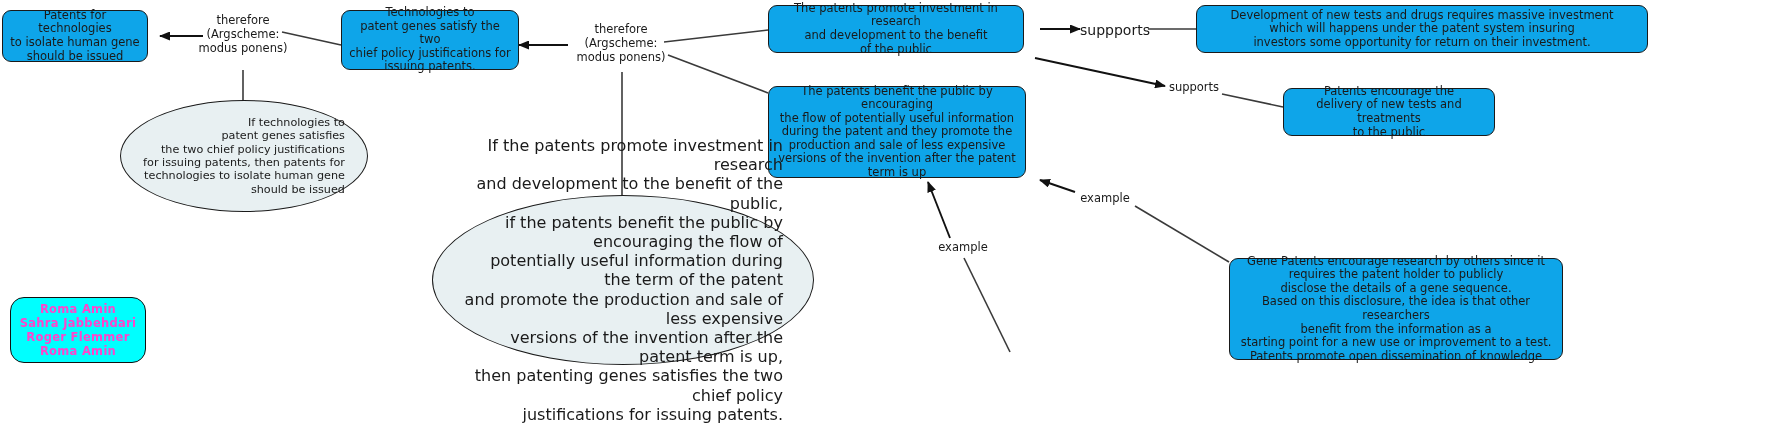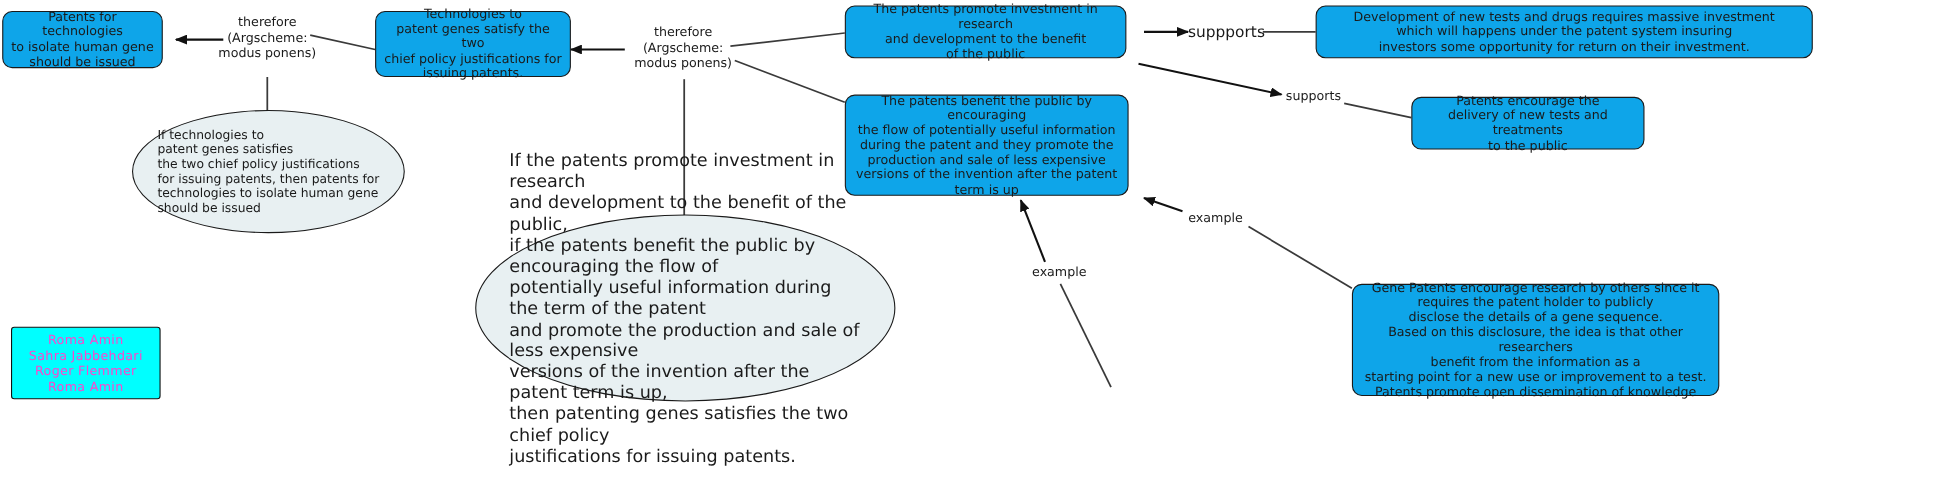--- a/index.html
+++ b/index.html
@@ -28,43 +28,43 @@
     white-space:pre-line;
     padding:3px 6px;
   }
   .ellipse{
     position:absolute;
     box-sizing:border-box;
     background:#e8f0f2;
     border:1.4px solid #1a1a1a;
     border-radius:50%;
     color:#1a1a1a;
-    text-align:left;
+    text-align:right;
     display:flex;
     align-items:center;
     justify-content:center;
     line-height:1.20;
     white-space:pre-line;
   }
   .edge-label{
     position:absolute;
     color:#1a1a1a;
     text-align:center;
     white-space:pre-line;
     line-height:1.20;
     background:transparent;
   }
   .highlight-box{
     position:absolute;
     box-sizing:border-box;
     background:#00ffff;
     border:1.6px solid #111111;
-    border-radius:3px;
+    border-radius:14px;
     color:#ff44cc;
-    font-weight:normal;
+    font-weight:bold;
     text-align:center;
     display:flex;
     align-items:center;
     justify-content:center;
     white-space:pre-line;
     line-height:1.22;
     letter-spacing:0.3px;
   }
 </style>
 </head>

